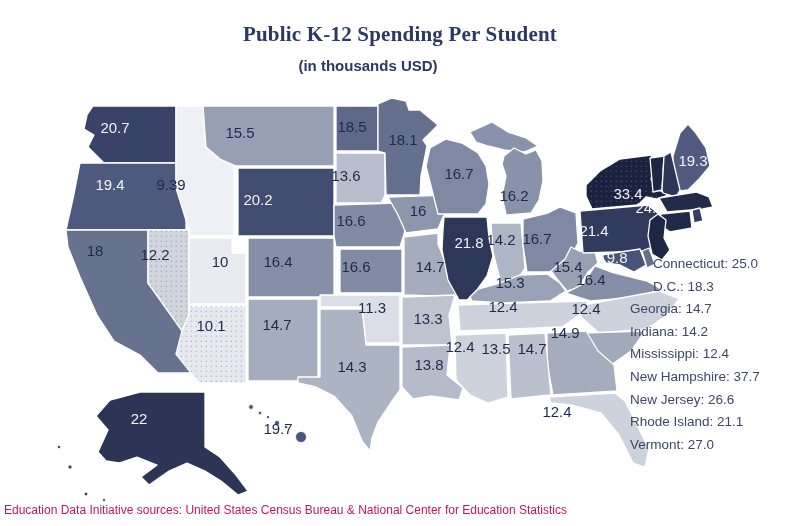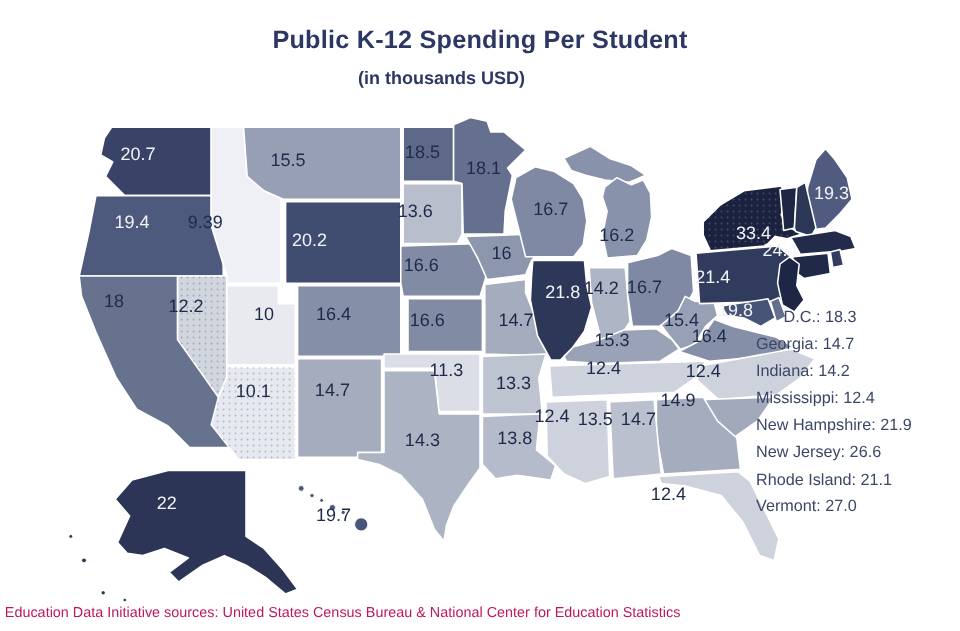--- a/index.html
+++ b/index.html
@@ -12,21 +12,21 @@
   #map text{font-family:"Liberation Sans",sans-serif;font-size:15px;
          text-anchor:middle;dominant-baseline:middle;}
   .side-list{position:absolute;left:630px;top:253px;white-space:nowrap;
          font-size:13.5px;line-height:22.6px;}
   .side-list .indent{padding-left:23px;}
   .footer{position:absolute;left:4px;top:503px;font-size:12px;}
 </style>
 </head>
 <body style="background: rgb(255, 255, 255);">
 
-<div class="title" style="color: rgb(45, 55, 99);">Public K-12 Spending Per Student</div>
+<div class="title" style="color: rgb(45, 55, 99); font-family: Liberation Serif, serif;">Public K-12 Spending Per Student</div>
 <div class="subtitle" style="color: rgb(45, 55, 99);">(in thousands USD)</div>
 
 <svg id="map" width="800" height="526" viewBox="0 0 800 526" xmlns="http://www.w3.org/2000/svg">
   <defs>
     <pattern id="dotsDark" width="5" height="5" patternUnits="userSpaceOnUse">
       <circle cx="1.3" cy="1.3" r="0.8" fill="rgba(43,53,94,0.28)"></circle>
     </pattern>
     <pattern id="dotsLight" width="5" height="5" patternUnits="userSpaceOnUse">
       <circle cx="1.3" cy="1.3" r="0.8" fill="rgba(235,238,245,0.20)"></circle>
     </pattern>
@@ -138,22 +138,23 @@
       <text x="594" y="232" fill="#f2f3f6">21.4</text>
       <text x="693" y="162" fill="#f2f3f6">19.3</text>
       <text x="650" y="209" fill="#f2f3f6">24.4</text>
       <text x="613" y="259" fill="#f2f3f6">19.8</text>
       <text x="139" y="420" fill="#f2f3f6">22</text>
       <text x="278" y="430" fill="#1f2a4a">19.7</text>
     </g>
 </svg>
 
 <div class="side-list" id="side-list" style="color: rgb(61, 71, 102);">
+    <div class="legend-item indent">Connecticut: 25.0</div>
     <div class="legend-item indent">D.C.: 18.3</div>
     <div class="legend-item">Georgia: 14.7</div>
     <div class="legend-item">Indiana: 14.2</div>
     <div class="legend-item">Mississippi: 12.4</div>
-    <div class="legend-item">New Hampshire: 21.9</div>
+    <div class="legend-item">New Hampshire: 37.7</div>
     <div class="legend-item">New Jersey: 26.6</div>
     <div class="legend-item">Rhode Island: 21.1</div>
     <div class="legend-item">Vermont: 27.0</div>
   </div>
 <div class="footer" style="color: #be185d;">Education Data Initiative sources: United States Census Bureau &amp; National Center for Education Statistics</div>
 
 </body></html>

